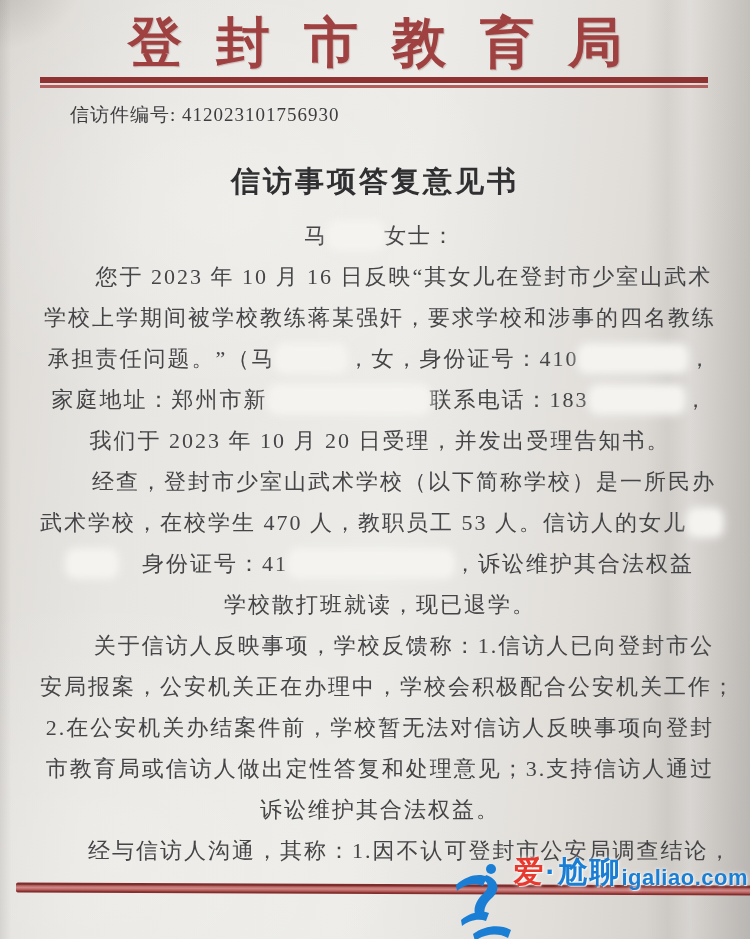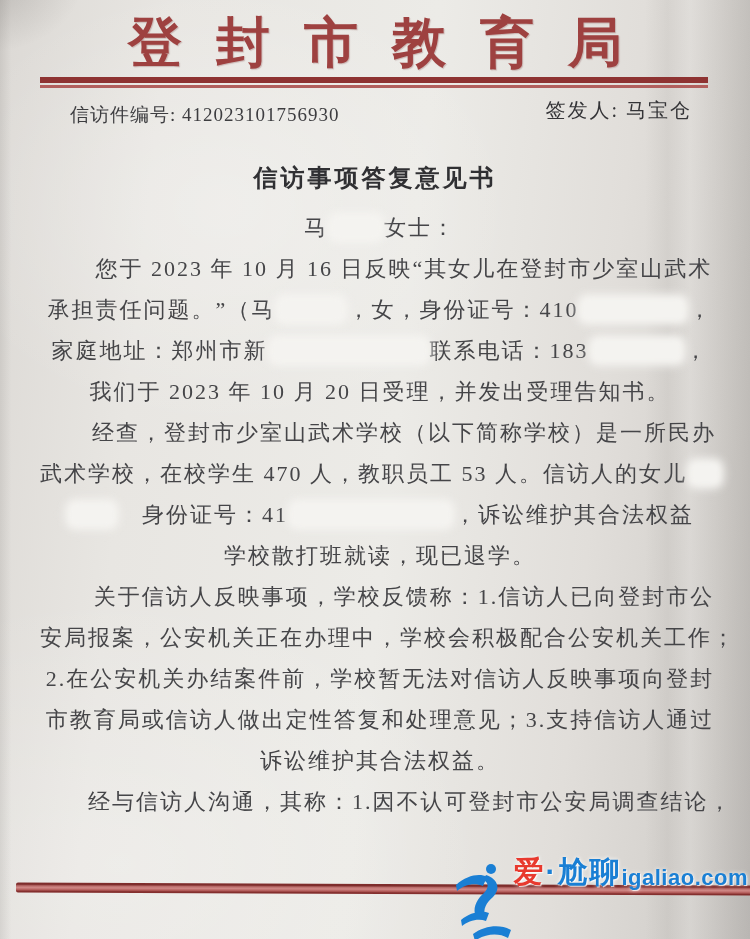--- a/index.html
+++ b/index.html
@@ -35,21 +35,21 @@
   }
   .meta-row{
     display:flex;justify-content:space-between;align-items:center;
     padding:2px 58px 0 70px;
   }
   .doc-number{margin-top:12px;font-size:19px;letter-spacing:1px;color:#3d3d40;}
   .issuer{margin-top:2px;font-size:20px;letter-spacing:2px;color:#343437;}
   
   .doc-title{
     margin-top:34px;text-align:center;
-    font-size:24px;font-weight:600;letter-spacing:3px;color:#303033;
+    font-size:29px;font-weight:600;letter-spacing:3px;color:#303033;
   }
   
   .doc-body{
     margin:13px 30px 0 40px;
     font-size:22px;letter-spacing:2px;line-height:41px;color:#454548;text-align:center;
   }
   .line{white-space:nowrap;height:41px;}
   .line.indent{padding-left:48px;}
   .redact{
     display:inline-block;height:23px;vertical-align:-4px;
@@ -91,28 +91,28 @@
 <div class="page">
 
   <div class="header">
     <span class="agency">登封市教育局</span>
   </div>
 
   <div class="head-rule"></div>
 
   <div class="meta-row">
     <span class="doc-number">信访件编号: 412023101756930</span>
-    <span class="issuer">签发人: 马宝仓</span>
   </div>
 
   <div class="doc-title">信访事项答复意见书</div>
 
   <div class="doc-body">
       <div class="line"><span>马</span><span class="redact" style="width: 50px;"></span><span>女士：</span></div>
       <div class="line indent"><span>您于 2023 年 10 月 16 日反映“其女儿在登封市少室山武术</span></div>
+      <div class="line"><span>学校上学期间被学校教练蒋某强奸，要求学校和涉事的四名教练</span></div>
       <div class="line"><span>承担责任问题。”（马</span><span class="redact" style="width: 66px;"></span><span>，女，身份证号：410</span><span class="redact" style="width: 104px;"></span><span>，</span></div>
       <div class="line"><span>家庭地址：郑州市新</span><span class="redact" style="width: 156px;"></span><span>联系电话：183</span><span class="redact" style="width: 90px;"></span><span>，</span></div>
       <div class="line"><span>我们于 2023 年 10 月 20 日受理，并发出受理告知书。</span></div>
       <div class="line indent"><span>经查，登封市少室山武术学校（以下简称学校）是一所民办</span></div>
       <div class="line"><span>武术学校，在校学生 470 人，教职员工 53 人。信访人的女儿</span><span class="redact" style="width: 30px;"></span></div>
       <div class="line"><span class="redact" style="width: 46px;"></span><span>　身份证号：41</span><span class="redact" style="width: 160px;"></span><span>，诉讼维护其合法权益</span></div>
       <div class="line"><span>学校散打班就读，现已退学。</span></div>
       <div class="line indent"><span>关于信访人反映事项，学校反馈称：1.信访人已向登封市公</span></div>
       <div class="line"><span>安局报案，公安机关正在办理中，学校会积极配合公安机关工作；</span></div>
       <div class="line"><span>2.在公安机关办结案件前，学校暂无法对信访人反映事项向登封</span></div>

